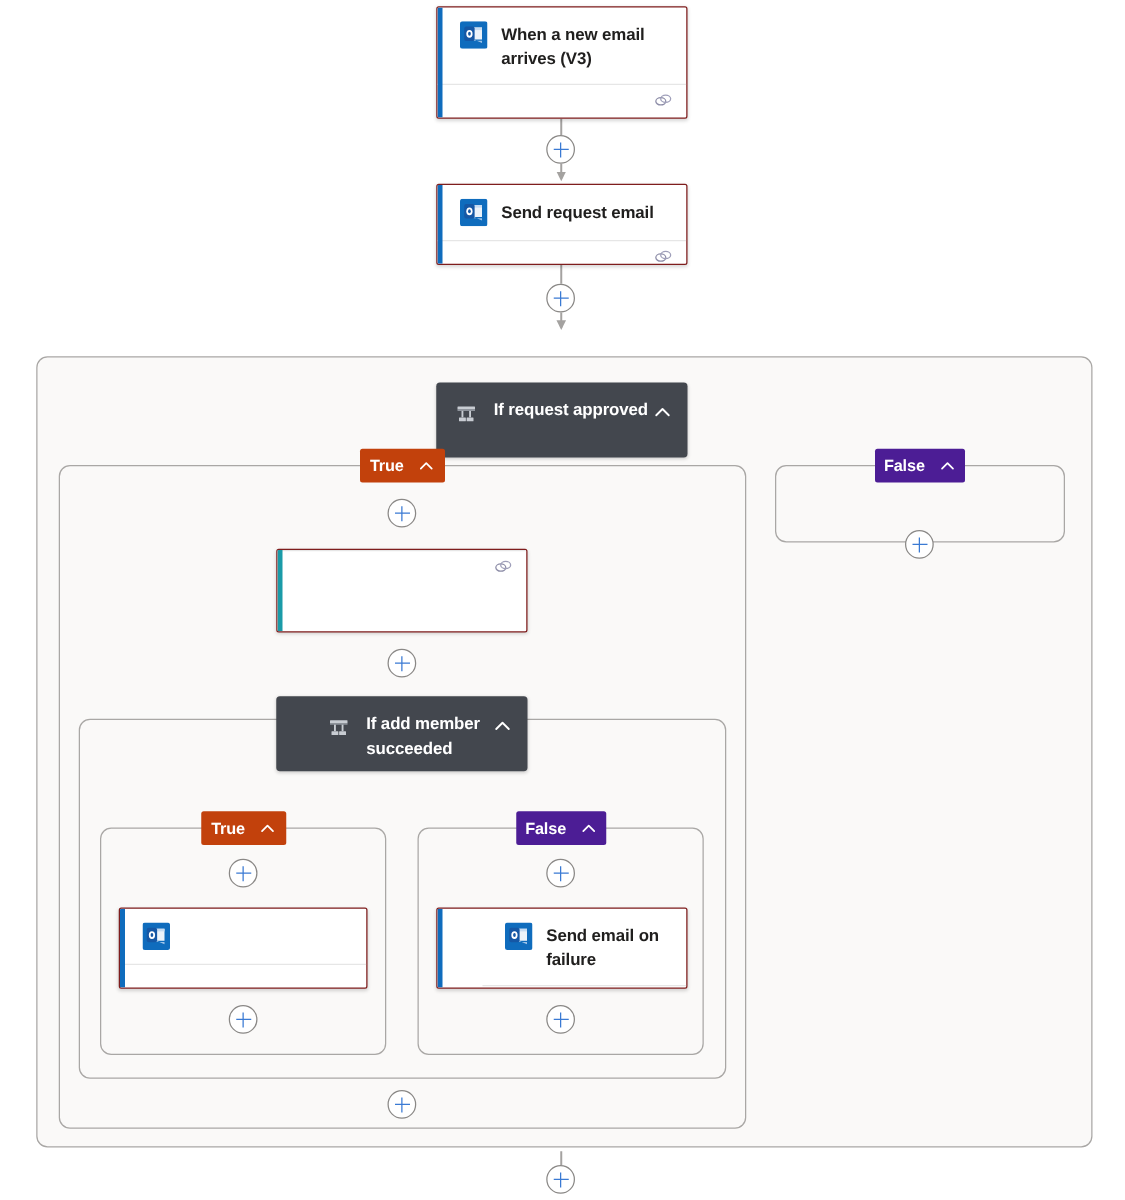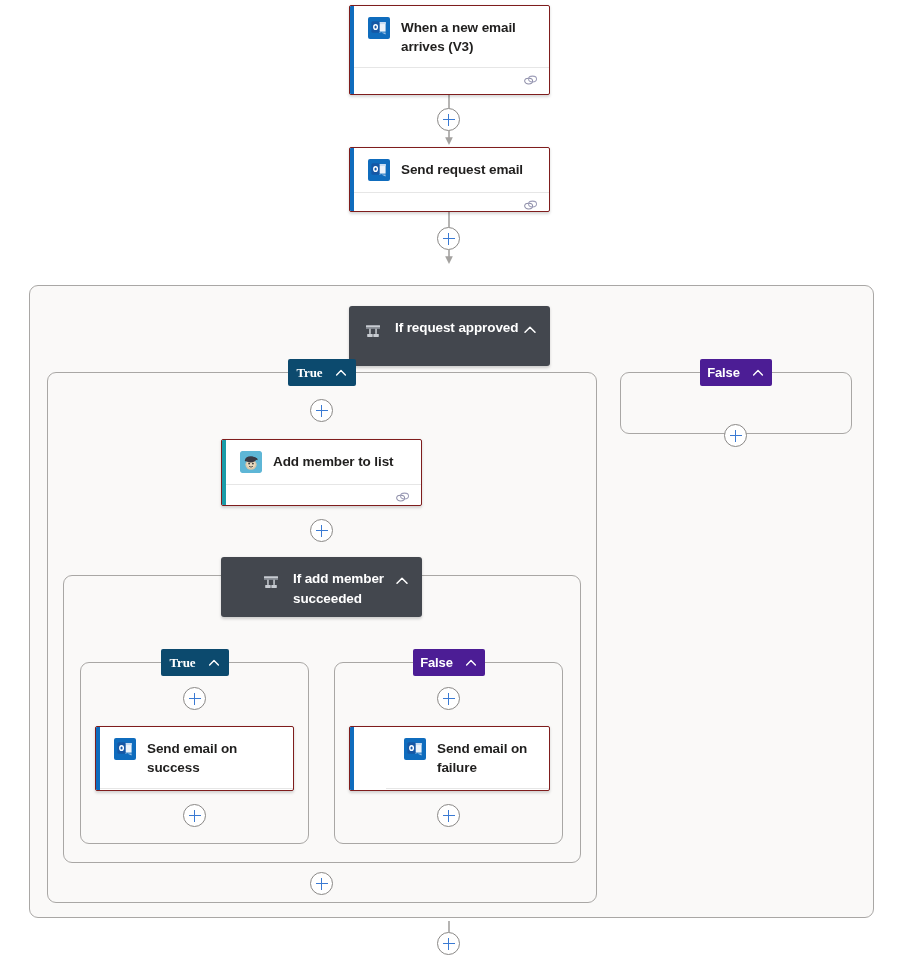--- a/index.html
+++ b/index.html
@@ -139,21 +139,21 @@
     align-items: center;
     justify-content: center;
     gap: 11px;
     padding: 0 12px;
     z-index: 8;
     font-size: 13px;
     font-weight: 700;
     color: #ffffff;
     letter-spacing: -0.1px;
   }
-  .badge.true  { background: #0c4a6e; font-family: Liberation Serif, serif; }
+  .badge.true  { background: #c2410c; }
   .badge.false { background: #4c1d95; }
 
   
   .plus {
     position: absolute;
     width: 23px; height: 23px;
     border-radius: 50%;
     background: #ffffff;
     border: 1.3px solid #8a8886;
     box-sizing: border-box;
@@ -298,33 +298,20 @@
       <path d="M 3 10.2 L 8 5.2 L 13 10.2" fill="none" stroke="#ffffff" stroke-width="1.6" stroke-linecap="round" stroke-linejoin="round"></path>
     </svg>
   </div>
 
   <div class="plus" style="left:724px; top:424px;"></div>
 
   <div class="plus" style="left:310px; top:399px;"></div>
 
   <div class="card teal" style="left:221px; top:439px; width:201px; height:67px;">
     <div class="accent"></div>
-    <div class="card-body">
-      <svg class="app-icon" viewBox="0 0 22 22">
-        <rect x="0" y="0" width="22" height="22" rx="2" fill="#5eb6d6"></rect>
-        <ellipse cx="11" cy="13.6" rx="5.6" ry="5.2" fill="#d9c7a8"></ellipse>
-        <ellipse cx="11" cy="13.2" rx="4.3" ry="4.1" fill="#e8d9be"></ellipse>
-        <circle cx="9.1" cy="12.6" r="0.85" fill="#2b2b2b"></circle>
-        <circle cx="12.9" cy="12.6" r="0.85" fill="#2b2b2b"></circle>
-        <path d="M 9.4 15.6 Q 11 16.9 12.6 15.6" fill="none" stroke="#2b2b2b" stroke-width="0.8" stroke-linecap="round"></path>
-        <path d="M 4.6 9.6 Q 10.6 3.4 17.2 7.4 Q 18 8.2 17.2 9.2 Q 11 5.6 5.8 10.6 z" fill="#32323a"></path>
-        <ellipse cx="10.6" cy="8.4" rx="5.4" ry="3.1" fill="#3a3a44"></ellipse>
-      </svg>
-      <div class="card-title">Add member to list</div>
-    </div>
     <div class="card-foot">
       <svg class="link-icon" viewBox="0 0 16 14">
         <ellipse cx="6" cy="7.6" rx="4.3" ry="3.1" fill="none" stroke="#7a7a99" stroke-width="1.1"></ellipse>
         <ellipse cx="10.2" cy="5.4" rx="4.3" ry="3.1" fill="none" stroke="#8f8fae" stroke-width="1.1"></ellipse>
       </svg>
     </div>
   </div>
 
   <div class="plus" style="left:310px; top:519px;"></div>
 
@@ -365,21 +352,20 @@
     <div class="card-body">
       <svg class="app-icon" viewBox="0 0 22 22">
         <rect x="0" y="0" width="22" height="22" fill="#0f6cbd"></rect>
         <rect x="10.2" y="5" width="7.4" height="9.6" fill="#ffffff" opacity="0.92"></rect>
         <rect x="10.2" y="5" width="7.4" height="2.1" fill="#c7dcf2"></rect>
         <path d="M 11 15.6 L 17.6 15.6 L 17.6 17.4 L 11 14.6 z" fill="#9ec3e8"></path>
         <rect x="3.4" y="4.2" width="8.3" height="11.6" rx="1.6" fill="#1557a5"></rect>
         <ellipse cx="7.55" cy="10" rx="2.5" ry="3.1" fill="#ffffff"></ellipse>
         <ellipse cx="7.55" cy="10" rx="1.1" ry="1.6" fill="#1557a5"></ellipse>
       </svg>
-      <div class="card-title">Send email on success</div>
     </div>
     <div class="card-foot">
       
     </div>
   </div>
 
   <div class="card" style="left:349px; top:726px; width:201px; height:65px;padding-left:36px;">
     <div class="accent"></div>
     <div class="card-body">
       <svg class="app-icon" viewBox="0 0 22 22">

